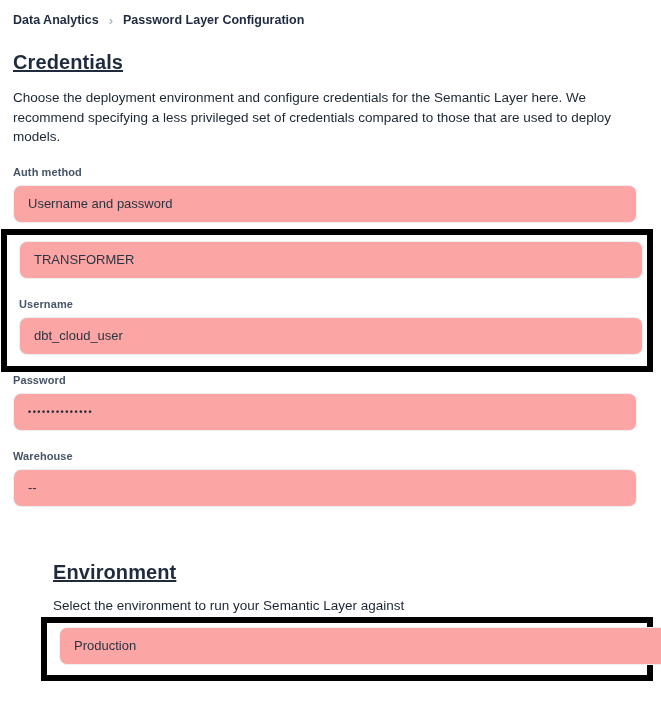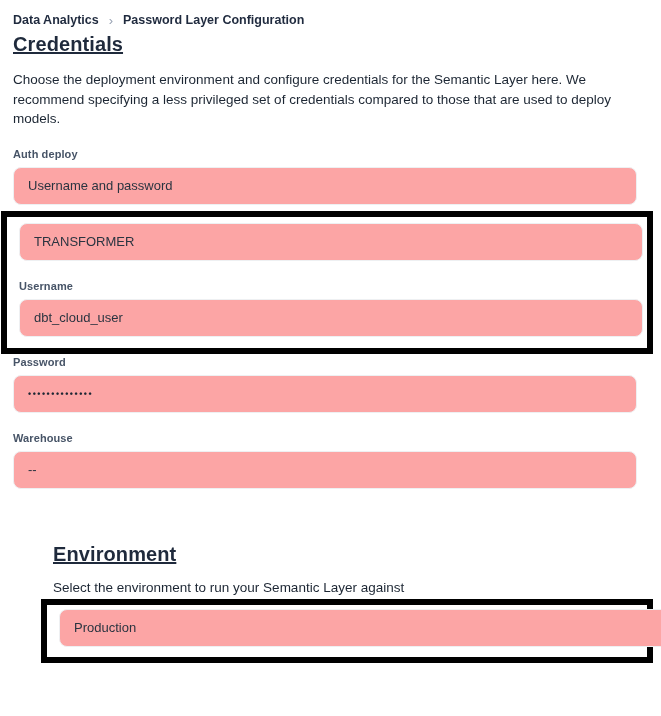--- a/index.html
+++ b/index.html
@@ -19,21 +19,21 @@
 
   
   .breadcrumb {
     display: flex;
     align-items: center;
     gap: 9px;
     font-size: 12.5px;
     font-weight: 700;
     color: #1f2a3e;
     line-height: 15px;
-    margin-bottom: 4px;
+    margin-bottom: 22px;
   }
   .breadcrumb .crumb { cursor: pointer; }
   .breadcrumb .sep {
     color: #98a2b3;
     font-weight: 400;
     font-size: 13px;
     line-height: 13px;
     padding: 0 1px;
   }
 
@@ -119,21 +119,21 @@
   <div class="breadcrumb">
     <span class="crumb">Data Analytics</span>
     <span class="sep">›</span>
     <span class="crumb">Password Layer Configuration</span>
   </div>
 
   <h1 class="section-title">Credentials</h1>
   <p class="section-desc">Choose the deployment environment and configure credentials for the Semantic Layer here. We recommend specifying a less privileged set of credentials compared to those that are used to deploy models.</p>
 
   <div>
-    <div class="field-label">Auth deploy</div>
+    <div class="field-label">Auth method</div>
     <div class="field-box">
       <span>Username and password</span>
     </div>
   </div>
 
   <div class="small-gap"></div>
 
   <div class="annotation-box">
     <div>
       <div class="field-box">

